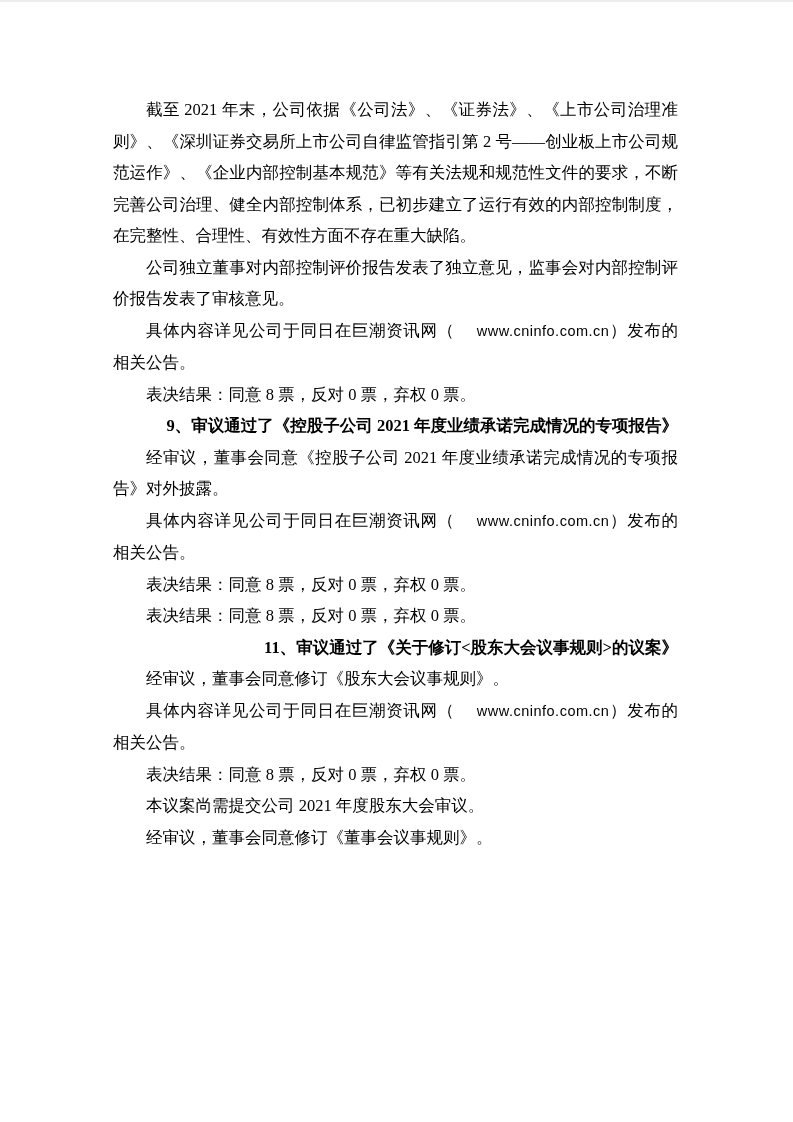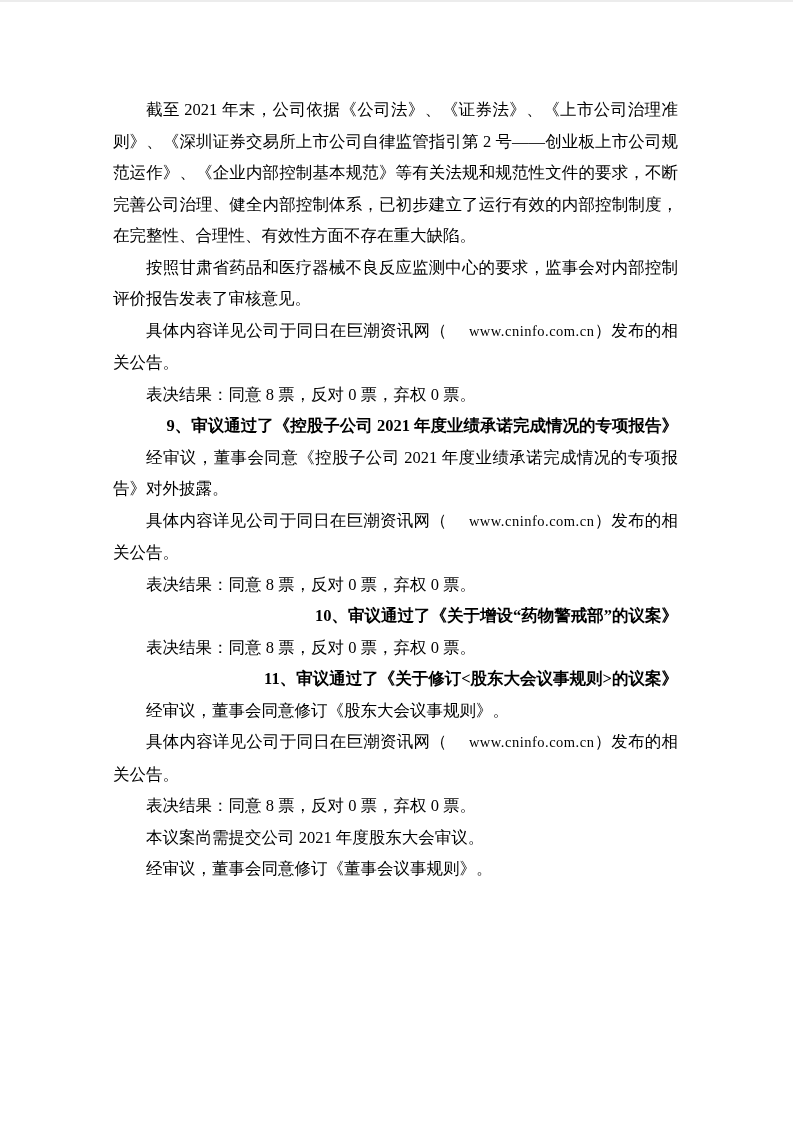--- a/index.html
+++ b/index.html
@@ -36,40 +36,39 @@
     line-height: 31.5px;
     text-align: justify;
     text-indent: 2em;
     word-break: break-word;
   }
   .doc p.heading {
     font-weight: bold;
     text-align: right;
   }
   .mono {
-    font-family: Liberation Serif, serif;
+    font-family: Liberation Sans, sans-serif;
     font-size: 14.5px;
     letter-spacing: 0.5px;
     margin-left: 22px;
   }
 </style>
 </head>
 <body>
 
 <div class="page">
   <div class="doc">
       <p class="body"><span>截至 2021 年末，公司依据《公司法》、《证券法》、《上市公司治理准则》、《深圳证券交易所上市公司自律监管指引第 2 号——创业板上市公司规范运作》、《企业内部控制基本规范》等有关法规和规范性文件的要求，不断完善公司治理、健全内部控制体系，已初步建立了运行有效的内部控制制度，在完整性、合理性、有效性方面不存在重大缺陷。</span></p>
-      <p class="body"><span>按照甘肃省药品和医疗器械不良反应监测中心的要求，监事会对内部控制评价报告发表了审核意见。</span></p>
+      <p class="body"><span>公司独立董事对内部控制评价报告发表了独立意见，监事会对内部控制评价报告发表了审核意见。</span></p>
       <p class="body"><span>具体内容详见公司于同日在巨潮资讯网（</span><span class="mono">www.cninfo.com.cn</span><span>）发布的相关公告。</span></p>
       <p class="body"><span>表决结果：同意 8 票，反对 0 票，弃权 0 票。</span></p>
       <p class="heading"><span>9、审议通过了《控股子公司 2021 年度业绩承诺完成情况的专项报告》</span></p>
       <p class="body"><span>经审议，董事会同意《控股子公司 2021 年度业绩承诺完成情况的专项报告》对外披露。</span></p>
       <p class="body"><span>具体内容详见公司于同日在巨潮资讯网（</span><span class="mono">www.cninfo.com.cn</span><span>）发布的相关公告。</span></p>
       <p class="body"><span>表决结果：同意 8 票，反对 0 票，弃权 0 票。</span></p>
-      <p class="heading"><span>10、审议通过了《关于增设“药物警戒部”的议案》</span></p>
       <p class="body"><span>表决结果：同意 8 票，反对 0 票，弃权 0 票。</span></p>
       <p class="heading"><span>11、审议通过了《关于修订&lt;股东大会议事规则&gt;的议案》</span></p>
       <p class="body"><span>经审议，董事会同意修订《股东大会议事规则》。</span></p>
       <p class="body"><span>具体内容详见公司于同日在巨潮资讯网（</span><span class="mono">www.cninfo.com.cn</span><span>）发布的相关公告。</span></p>
       <p class="body"><span>表决结果：同意 8 票，反对 0 票，弃权 0 票。</span></p>
       <p class="body"><span>本议案尚需提交公司 2021 年度股东大会审议。</span></p>
       <p class="body"><span>经审议，董事会同意修订《董事会议事规则》。</span></p>
     </div>
 </div>
 

